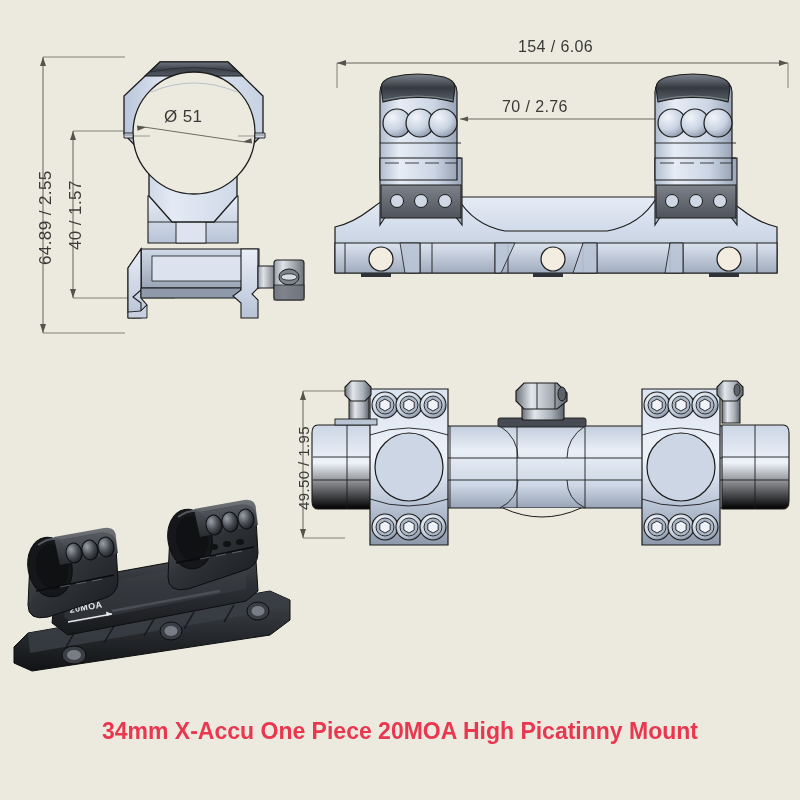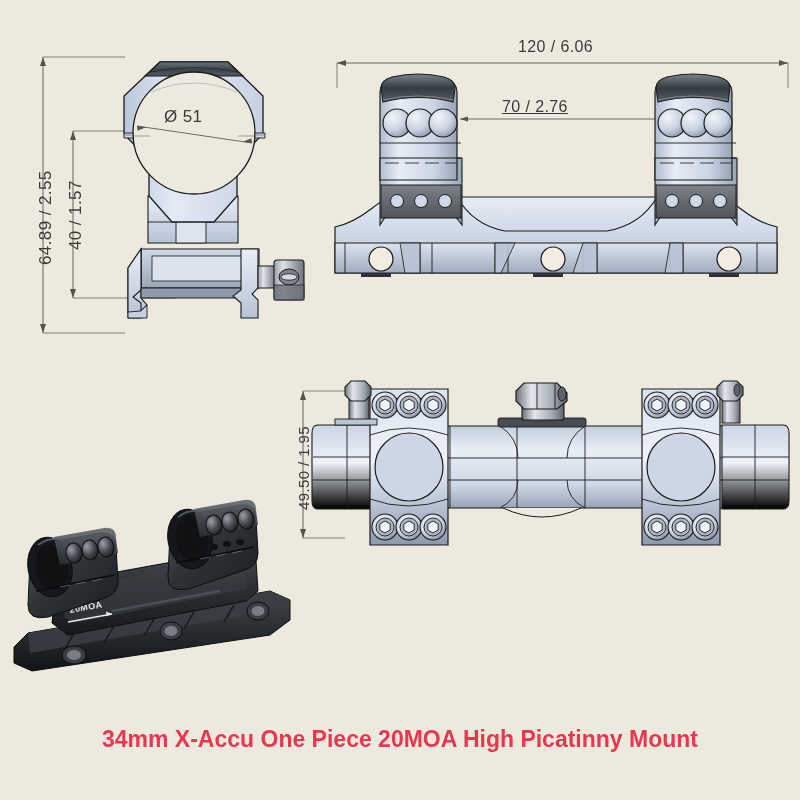--- a/index.html
+++ b/index.html
@@ -24,21 +24,20 @@
     letter-spacing:.4px;
   }
   .dim.vert{transform-origin:0 0;transform:rotate(-90deg);}
 
   
   #caption{
     position:absolute;left:0;top:718px;width:800px;text-align:center;
     font-family:"Liberation Sans", sans-serif;
     font-size:23px;font-weight:bold;color:#e8374f;
     letter-spacing:0px;
-    margin-top:8px;
   }
 
   svg{display:block;}
 </style>
 </head>
 <body style="background: rgb(236, 234, 222);">
 
 <div id="stage" style="background: rgb(236, 234, 222);">
 
   <div class="panel" style="left:0;top:0;width:330px;height:360px;">
@@ -289,23 +288,23 @@
         <g stroke="#1b1b1b" stroke-width="0.8">
           <line x1="335" y1="133" x2="349" y2="133"></line>
           <line x1="355" y1="133" x2="369" y2="133"></line>
           <line x1="375" y1="133" x2="389" y2="133"></line>
           <line x1="395" y1="133" x2="407" y2="133"></line>
         </g>
         <line x1="330" y1="113" x2="411" y2="113" stroke="#1b1b1b" stroke-width="0.9"></line>
       </g>
     </svg>
 
-    <div class="dim" style="left:193px;top:8px;font-size:16px;">120 / 6.06</div>
-
-    <div class="dim" style="left:177px;top:68px;font-size:16px;text-decoration:underline;">70 / 2.76</div>
+    <div class="dim" style="left:193px;top:8px;font-size:16px;">154 / 6.06</div>
+
+    <div class="dim" style="left:177px;top:68px;font-size:16px;">70 / 2.76</div>
   </div>
 
   <div class="panel" style="left:285px;top:375px;width:515px;height:175px;">
     <svg width="515" height="175" viewBox="0 0 515 175">
       <defs>
         <linearGradient id="tBody" x1="0" y1="0" x2="0" y2="1">
           <stop offset="0%" stop-color="#c2cddd"></stop>
           <stop offset="30%" stop-color="#eaeff7"></stop>
           <stop offset="72%" stop-color="#cdd7e5"></stop>
           <stop offset="100%" stop-color="#98a4b6"></stop>

